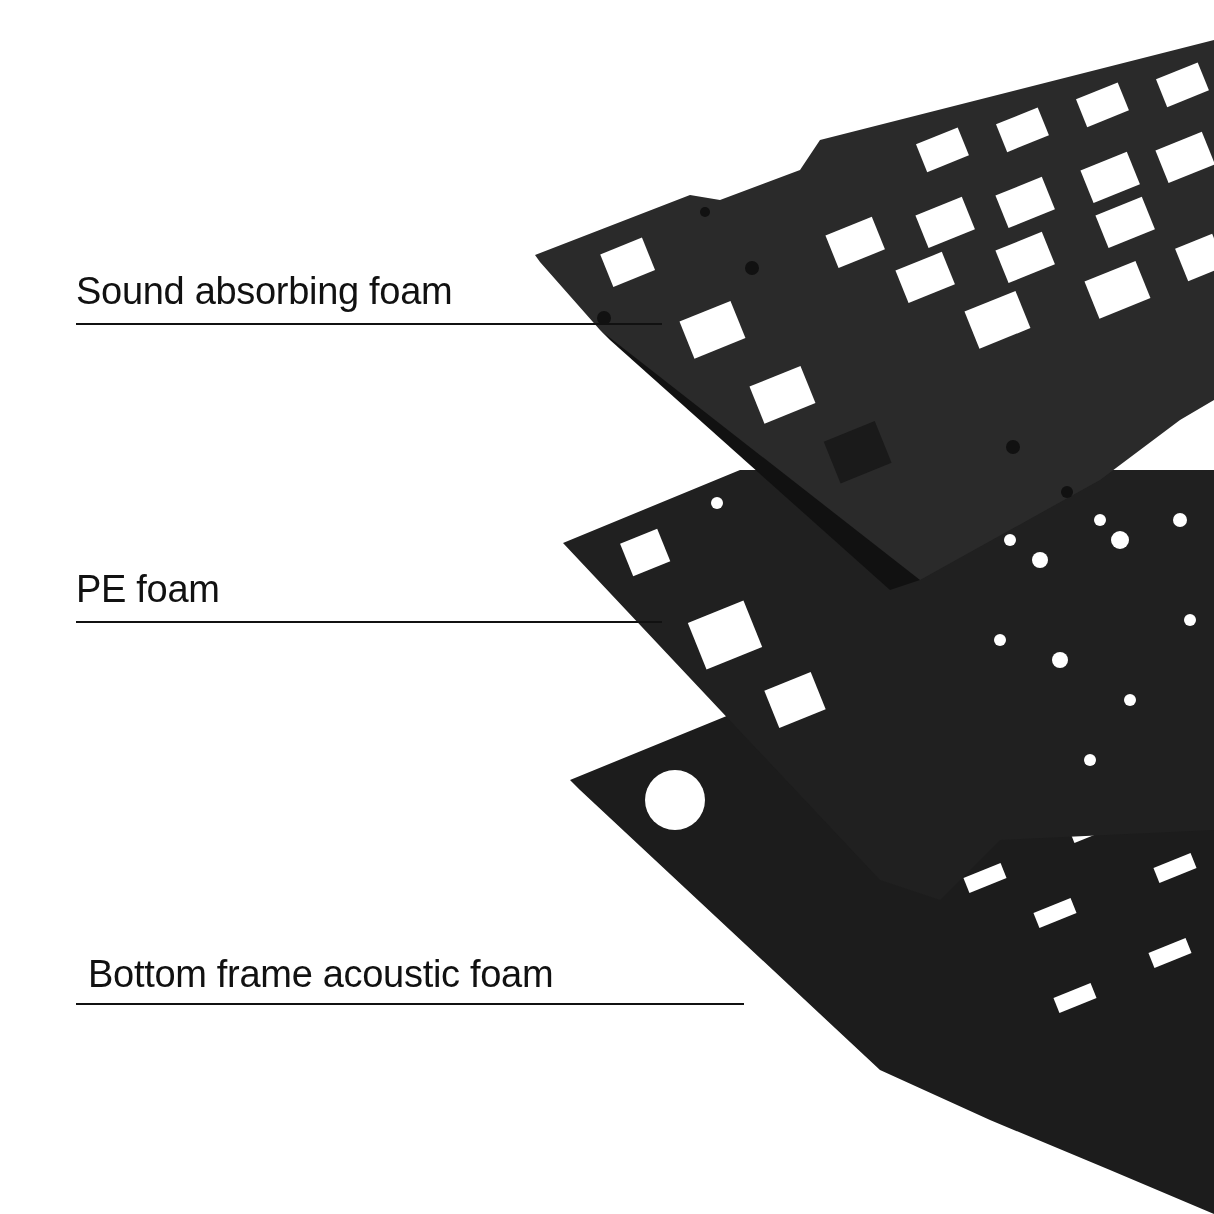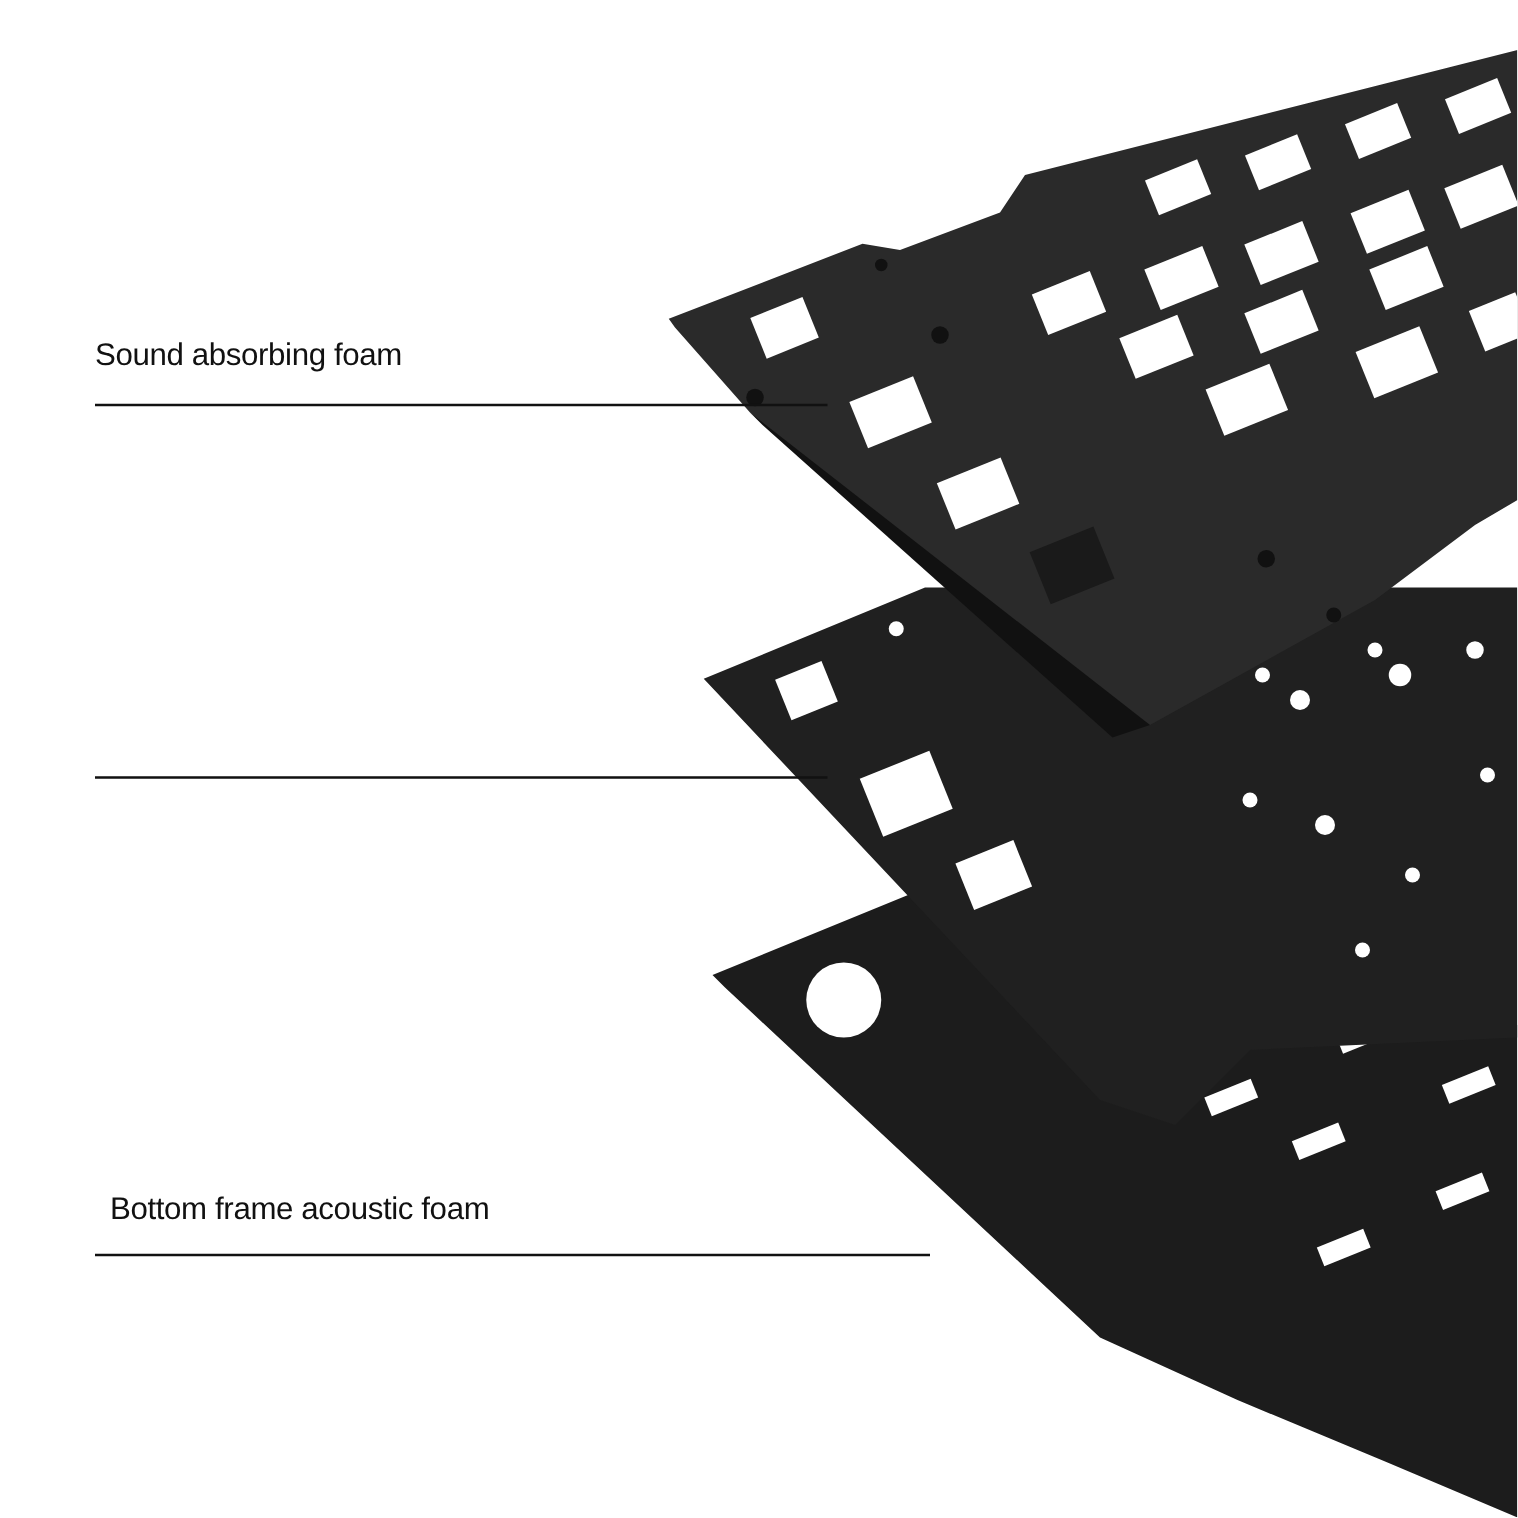--- a/index.html
+++ b/index.html
@@ -1,18 +1,18 @@
 <!DOCTYPE html>
 <html><head>
 <meta charset="utf-8">
 <style>
   html,body{margin:0;padding:0;background:#fff;}
   .stage{position:relative;width:1214px;height:1214px;overflow:hidden;background:#fff;}
   svg.art{position:absolute;left:0;top:0;}
-  .label{position:absolute;font-family:"Liberation Sans",sans-serif;color:#111;font-size:25px;white-space:nowrap;letter-spacing:-0.3px;}
+  .label{position:absolute;font-family:"Liberation Sans",sans-serif;color:#111;font-size:38px;white-space:nowrap;letter-spacing:-0.3px;}
   .line{position:absolute;height:2px;background:#111;}
 </style>
 </head>
 <body>
 
 <div class="stage">
   <svg class="art" width="1214" height="1214" viewBox="0 0 1214 1214">
 
     <g>
       <polygon points="570,780 790,690 1214,820 1214,1214 1110,1170 990,1120 880,1070 580,790" fill="#1c1c1c"></polygon>
@@ -82,17 +82,18 @@
         <circle cx="1013" cy="447" r="7"></circle>
           <circle cx="1067" cy="492" r="6"></circle>
       </g>
       <rect x="830" y="430" width="55" height="45" fill="#1a1a1a" transform="rotate(-22 857 452)"></rect>
     </g>
   </svg>
 
   <div class="label" style="left:76px;top:270px;">Sound absorbing foam</div>
   <div class="line" style="left:76px;top:323px;width:586px;"></div>
 
+  <div class="label" style="left:76px;top:568px;">PE foam</div>
   <div class="line" style="left:76px;top:621px;width:586px;"></div>
 
   <div class="label" style="left:88px;top:953px;">Bottom frame acoustic foam</div>
   <div class="line" style="left:76px;top:1003px;width:668px;"></div>
 </div>
 
 </body></html>

